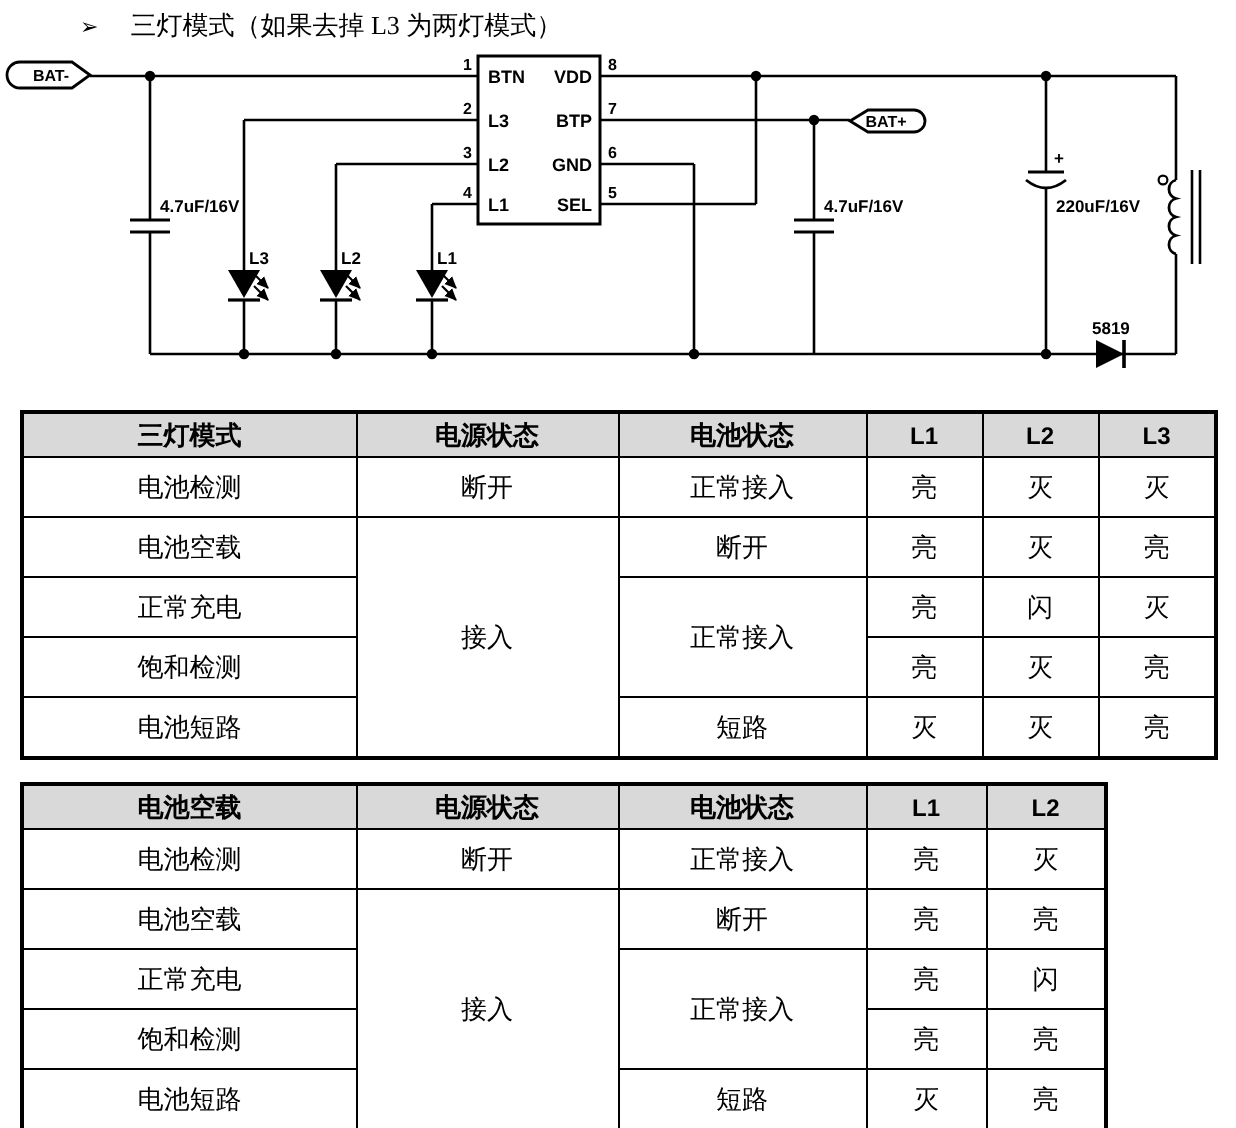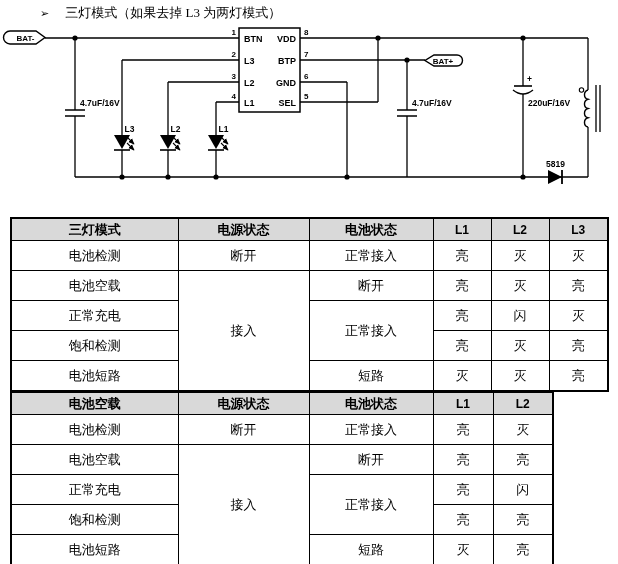--- a/index.html
+++ b/index.html
@@ -13,21 +13,21 @@
   svg.circuit { position:absolute; left:0; top:24px; }
   svg text { font-family:"Liberation Sans","DejaVu Sans",sans-serif; font-weight:bold; fill:#000; }
   table.tbl {
     position:absolute; border-collapse:collapse; table-layout:fixed;
     text-align:center; font-size:13px; border:2px solid #000;
   }
   .tbl th, .tbl td { border:1px solid #000; padding:0; overflow:hidden; }
   .tbl th { background:#D9D9D9; font-weight:bold; height:21px; }
   .tbl td { height:29px; }
   th.lat { font-family:"Liberation Sans","DejaVu Sans",sans-serif; font-size:12px; }
-  .t1 { left:10px; top:205px; width:597px;margin-top:12px; }
+  .t1 { left:10px; top:205px; width:597px; }
   .t2 { left:10px; top:391px; width:542px; }
 </style>
 </head>
 <body>
 
 <div class="title">
   <span class="bullet">➢</span><span>三灯模式（如果去掉 L3 为两灯模式）</span>
 </div>
 
 <svg class="circuit" width="618" height="168" viewBox="0 -4 618 168">

